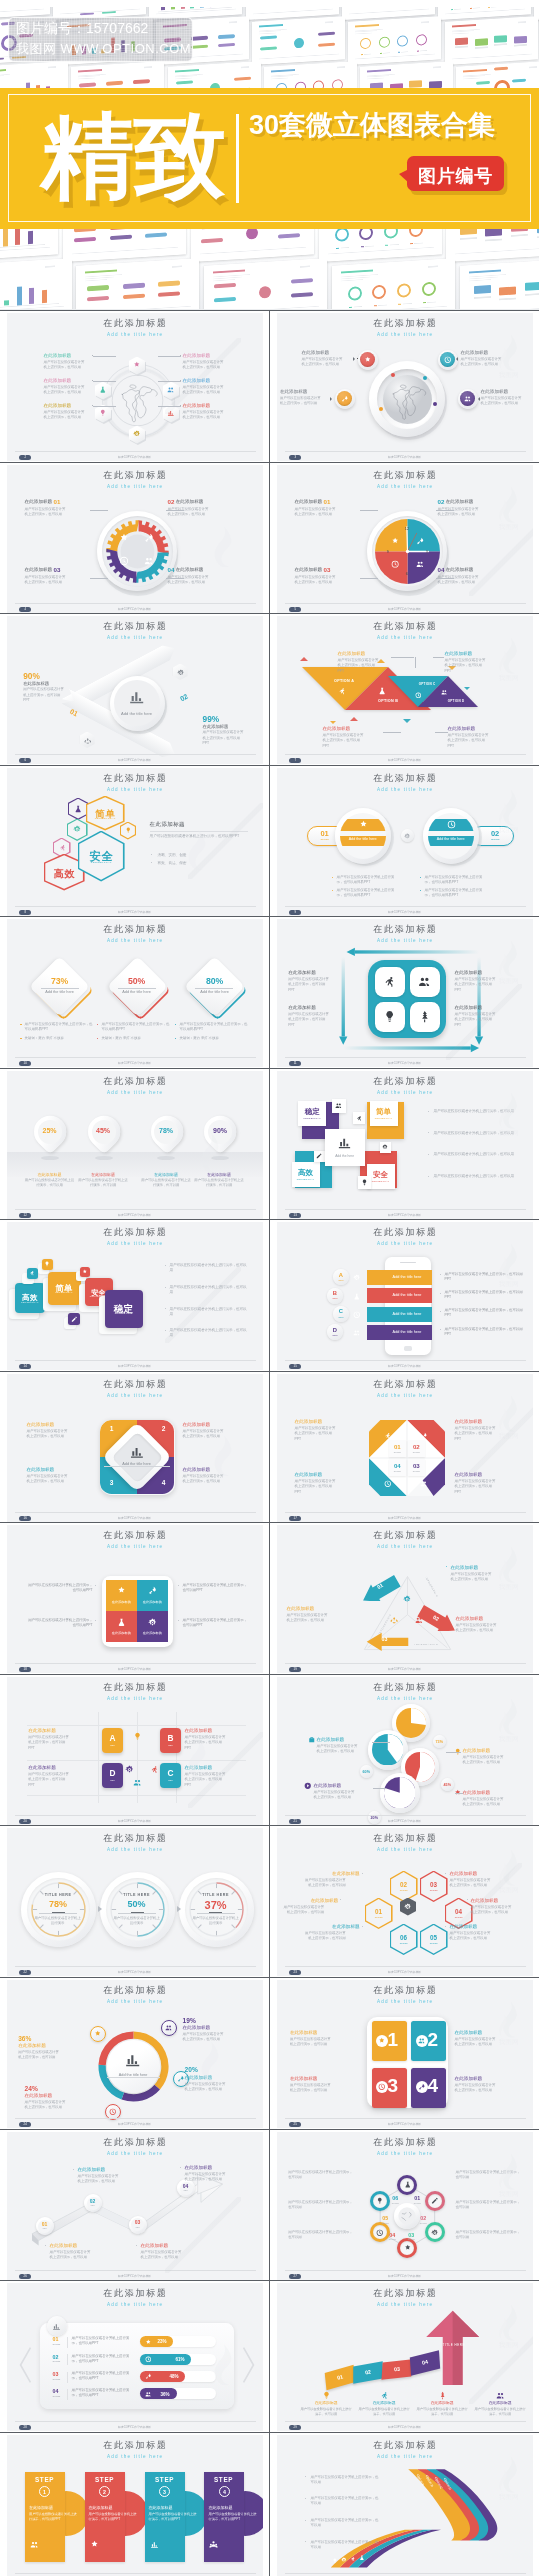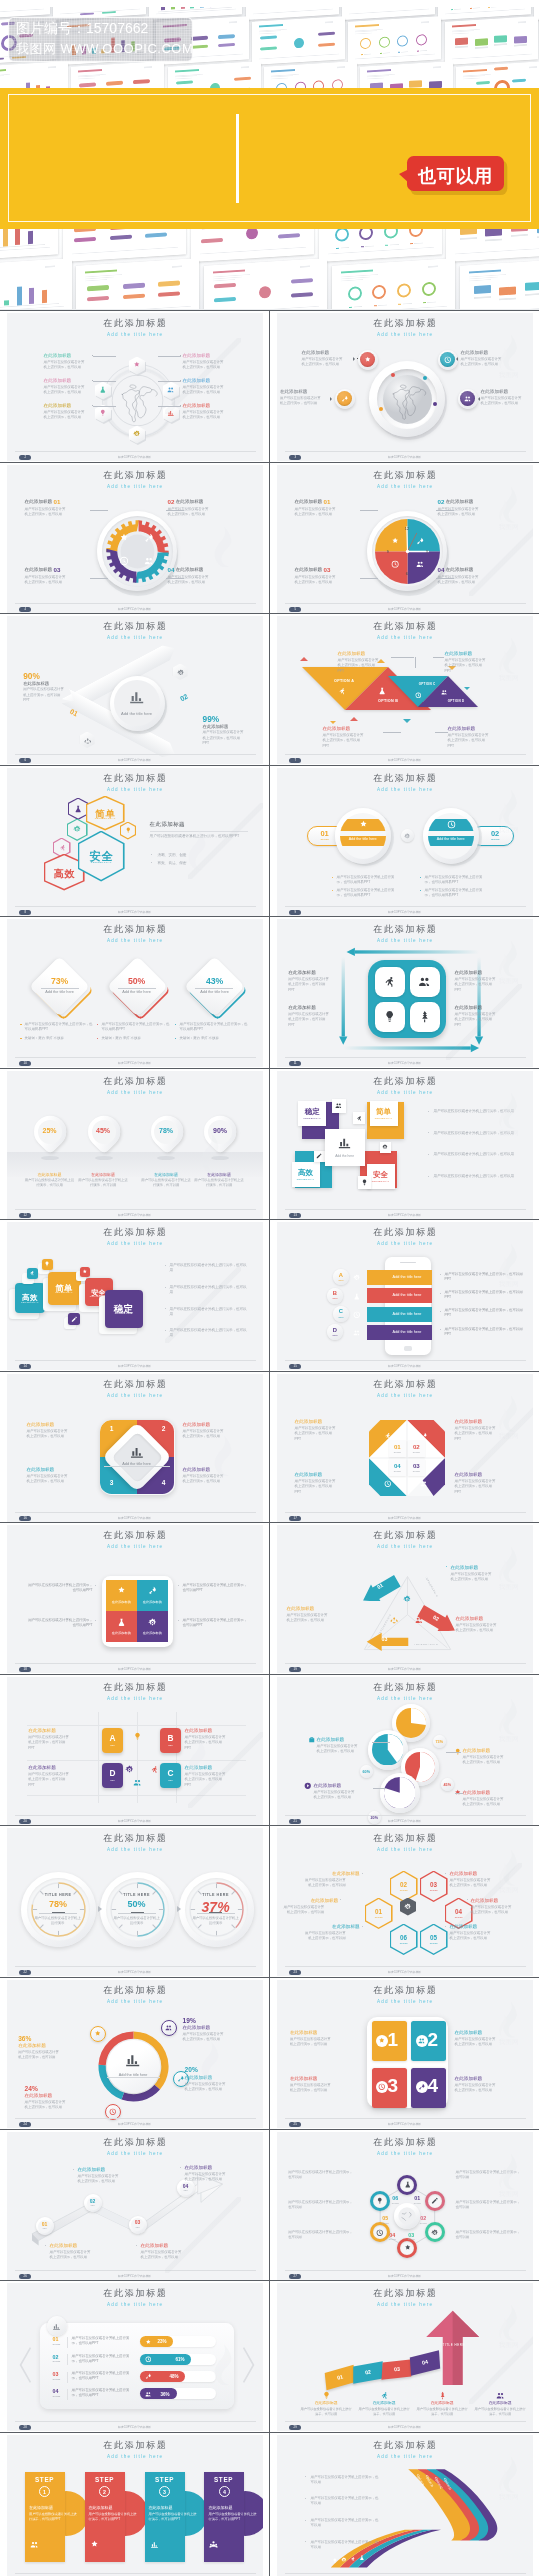--- a/index.html
+++ b/index.html
@@ -370,28 +370,30 @@
           <i style="left:13.5px;top:32px;width:17px;height:2.2px;background:#dde0e3;"></i>
           <i style="left:39px;top:24px;width:17px;height:8.2px;background:#f27b3d;border-radius:0.8px;opacity:.9;"></i>
           <i style="left:39px;top:35px;width:17px;height:2.2px;background:#dde0e3;"></i>
           <i style="left:65px;top:21.3px;width:17px;height:8.2px;background:#2ab5c8;border-radius:0.8px;opacity:.9;"></i>
           <i style="left:65px;top:32px;width:17px;height:2.2px;background:#dde0e3;"></i>
           <i style="left:8.6px;top:47px;width:106px;height:0.8px;background:#e2e4e7;"></i>
         </div>
       </div>
     <div class="wm">
       <div class="l1">图片编号：15707662</div>
-      <div class="l2">我图网  WWW.OOOPIC.COM</div>
+      <div class="l2">我图网  WWW.OPTION.COM</div>
     </div>
     <div class="banner">
       <div class="banner-inner"></div>
+      <div class="b-main">精致</div>
       <div class="b-sep"></div>
+      <div class="b-top">30套微立体图表合集</div>
       <div class="b-tail"></div>
       <div class="b-tag">
-          <span>也可以用</span>
+          <span>图片编号</span>
         </div>
     </div>
   </div>
 
 <div class="grid">
       <div class="row" style="top:0px;">
         <div class="cell left">
           <div class="slide">
             <div class="stitle">在此添加标题</div>
             <div class="ssub">Add the title here</div>
@@ -927,21 +929,21 @@
             <div style="position:absolute;left:109px;top:46px;width:43px;height:43px;background:linear-gradient(150deg,#ffffff 35%,#edeef0);border-radius:5.8px;transform:rotate(45deg);box-shadow:0 1.7px 4.1px rgba(0,0,0,.13);"></div>
             <div style="position:absolute;left:105px;top:57px;width:50px;text-align:center;font-size:8.7px;font-weight:bold;color:#e0564f;">50%</div>
             <div style="position:absolute;left:111px;top:69px;width:38px;height:0.8px;background:#c9cdd3;"></div>
             <div style="position:absolute;left:105px;top:71px;width:50px;text-align:center;font-size:3.8px;color:#8b9097;">Add the title here</div>
             <div style="position:absolute;left:90px;top:105px;width:1.8px;height:1.8px;border-radius:50%;background:#e0564f;"></div>
             <div style="position:absolute;left:95px;top:103px;width:70px;font-size:3.4px;color:#9ba1a9;line-height:1.6;">用户可以在投影仪或者计算机上进行演示，也可以用简易PPT</div>
             <div style="position:absolute;left:90px;top:119px;width:1.8px;height:1.8px;border-radius:50%;background:#e0564f;"></div>
             <div style="position:absolute;left:95px;top:117px;width:70px;font-size:3.4px;color:#9ba1a9;line-height:1.6;">关键词：努力 坚持 不放弃</div>
             <div style="position:absolute;left:189px;top:50px;width:43px;height:43px;border-radius:5.8px;transform:rotate(45deg);border-right:2.8px solid #2aa7bd;border-bottom:2.8px solid #2aa7bd;box-sizing:border-box;"></div>
             <div style="position:absolute;left:186px;top:46px;width:43px;height:43px;background:linear-gradient(150deg,#ffffff 35%,#edeef0);border-radius:5.8px;transform:rotate(45deg);box-shadow:0 1.7px 4.1px rgba(0,0,0,.13);"></div>
-            <div style="position:absolute;left:183px;top:57px;width:50px;text-align:center;font-size:8.7px;font-weight:bold;color:#2aa7bd;">43%</div>
+            <div style="position:absolute;left:183px;top:57px;width:50px;text-align:center;font-size:8.7px;font-weight:bold;color:#2aa7bd;">80%</div>
             <div style="position:absolute;left:188px;top:69px;width:38px;height:0.8px;background:#c9cdd3;"></div>
             <div style="position:absolute;left:183px;top:71px;width:50px;text-align:center;font-size:3.8px;color:#8b9097;">Add the title here</div>
             <div style="position:absolute;left:168px;top:105px;width:1.8px;height:1.8px;border-radius:50%;background:#2aa7bd;"></div>
             <div style="position:absolute;left:173px;top:103px;width:70px;font-size:3.4px;color:#9ba1a9;line-height:1.6;">用户可以在投影仪或者计算机上进行演示，也可以用简易PPT</div>
             <div style="position:absolute;left:168px;top:119px;width:1.8px;height:1.8px;border-radius:50%;background:#2aa7bd;"></div>
             <div style="position:absolute;left:173px;top:117px;width:70px;font-size:3.4px;color:#9ba1a9;line-height:1.6;">关键词：努力 坚持 不放弃</div>
             <div class="sfoot"></div>
             <div class="spage">10</div>
             <div class="sfootnote">标准COPY工作型商务模板</div>
           </div>
@@ -1655,21 +1657,21 @@
               <line x1="50.0" y1="9.0" x2="50.0" y2="16.0" stroke="#bcc1c8" stroke-width="1.6"></line>
               <line x1="79.0" y1="21.0" x2="74.0" y2="26.0" stroke="#bcc1c8" stroke-width="1.6"></line>
               <line x1="91.0" y1="50.0" x2="84.0" y2="50.0" stroke="#bcc1c8" stroke-width="1.6"></line>
               <line x1="79.0" y1="79.0" x2="74.0" y2="74.0" stroke="#bcc1c8" stroke-width="1.6"></line>
               <line x1="50.0" y1="91.0" x2="50.0" y2="84.0" stroke="#bcc1c8" stroke-width="1.6"></line>
               <line x1="21.0" y1="79.0" x2="26.0" y2="74.0" stroke="#bcc1c8" stroke-width="1.6"></line>
               <line x1="9.0" y1="50.0" x2="16.0" y2="50.0" stroke="#bcc1c8" stroke-width="1.6"></line>
               <line x1="21.0" y1="21.0" x2="26.0" y2="26.0" stroke="#bcc1c8" stroke-width="1.6"></line>
             </svg>
             <div style="position:absolute;left:184px;top:65px;width:50px;text-align:center;font-size:3.7px;color:#6a6f76;letter-spacing:0.5px;font-weight:bold;">TITLE HERE</div>
-            <div style="position:absolute;left:184px;top:71px;width:50px;text-align:center;font-size:14px;font-weight:bold;color:#e0564f;font-style:italic;">37%</div>
+            <div style="position:absolute;left:184px;top:71px;width:50px;text-align:center;font-size:11px;font-weight:bold;color:#e0564f;">37%</div>
             <div style="position:absolute;left:190px;top:85px;width:38px;height:0.8px;background:#ccd0d5;"></div>
             <div style="position:absolute;left:202px;top:84px;width:13.3px;height:1.3px;background:#6a6f76;"></div>
             <div style="position:absolute;left:185px;top:88px;width:48px;text-align:center;font-size:3.3px;color:#9ba1a9;line-height:1.55;">用户可以在投影仪或者计算机上进行演示</div>
             <div style="position:absolute;left:91px;top:78px;width:0;height:0;border-left:4.1px solid #b8bdc4;border-top:3.3px solid transparent;border-bottom:3.3px solid transparent;"></div>
             <div style="position:absolute;left:170px;top:78px;width:0;height:0;border-left:4.1px solid #b8bdc4;border-top:3.3px solid transparent;border-bottom:3.3px solid transparent;"></div>
             <div class="sfoot"></div>
             <div class="spage">22</div>
             <div class="sfootnote">标准COPY工作型商务模板</div>
           </div>
         </div>

